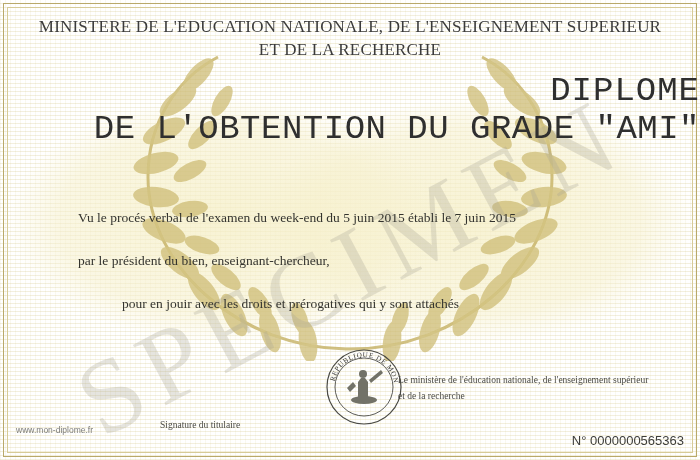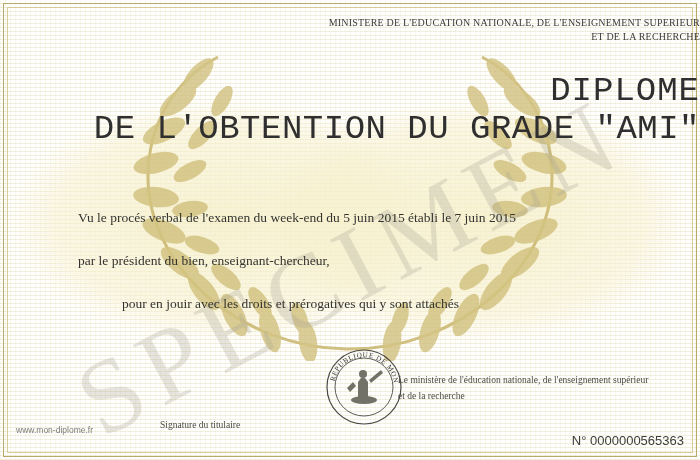--- a/index.html
+++ b/index.html
@@ -66,24 +66,24 @@
     white-space: nowrap;
     pointer-events: none;
     font-weight: 400;
   }
 
   .header {
     position: absolute;
     top: 16px;
     left: 0;
     width: 100%;
-    text-align: right;
+    text-align: center;
     font-variant: small-caps;
     font-family: "Liberation Serif", serif;
-    font-size: 10px;
+    font-size: 17px;
     color: #3b3b3b;
     line-height: 1.35;
     letter-spacing: 0.2px;
   }
   .header .line2 { display: block; }
 
   .title {
     position: absolute;
     top: 72px;
     left: 0;

